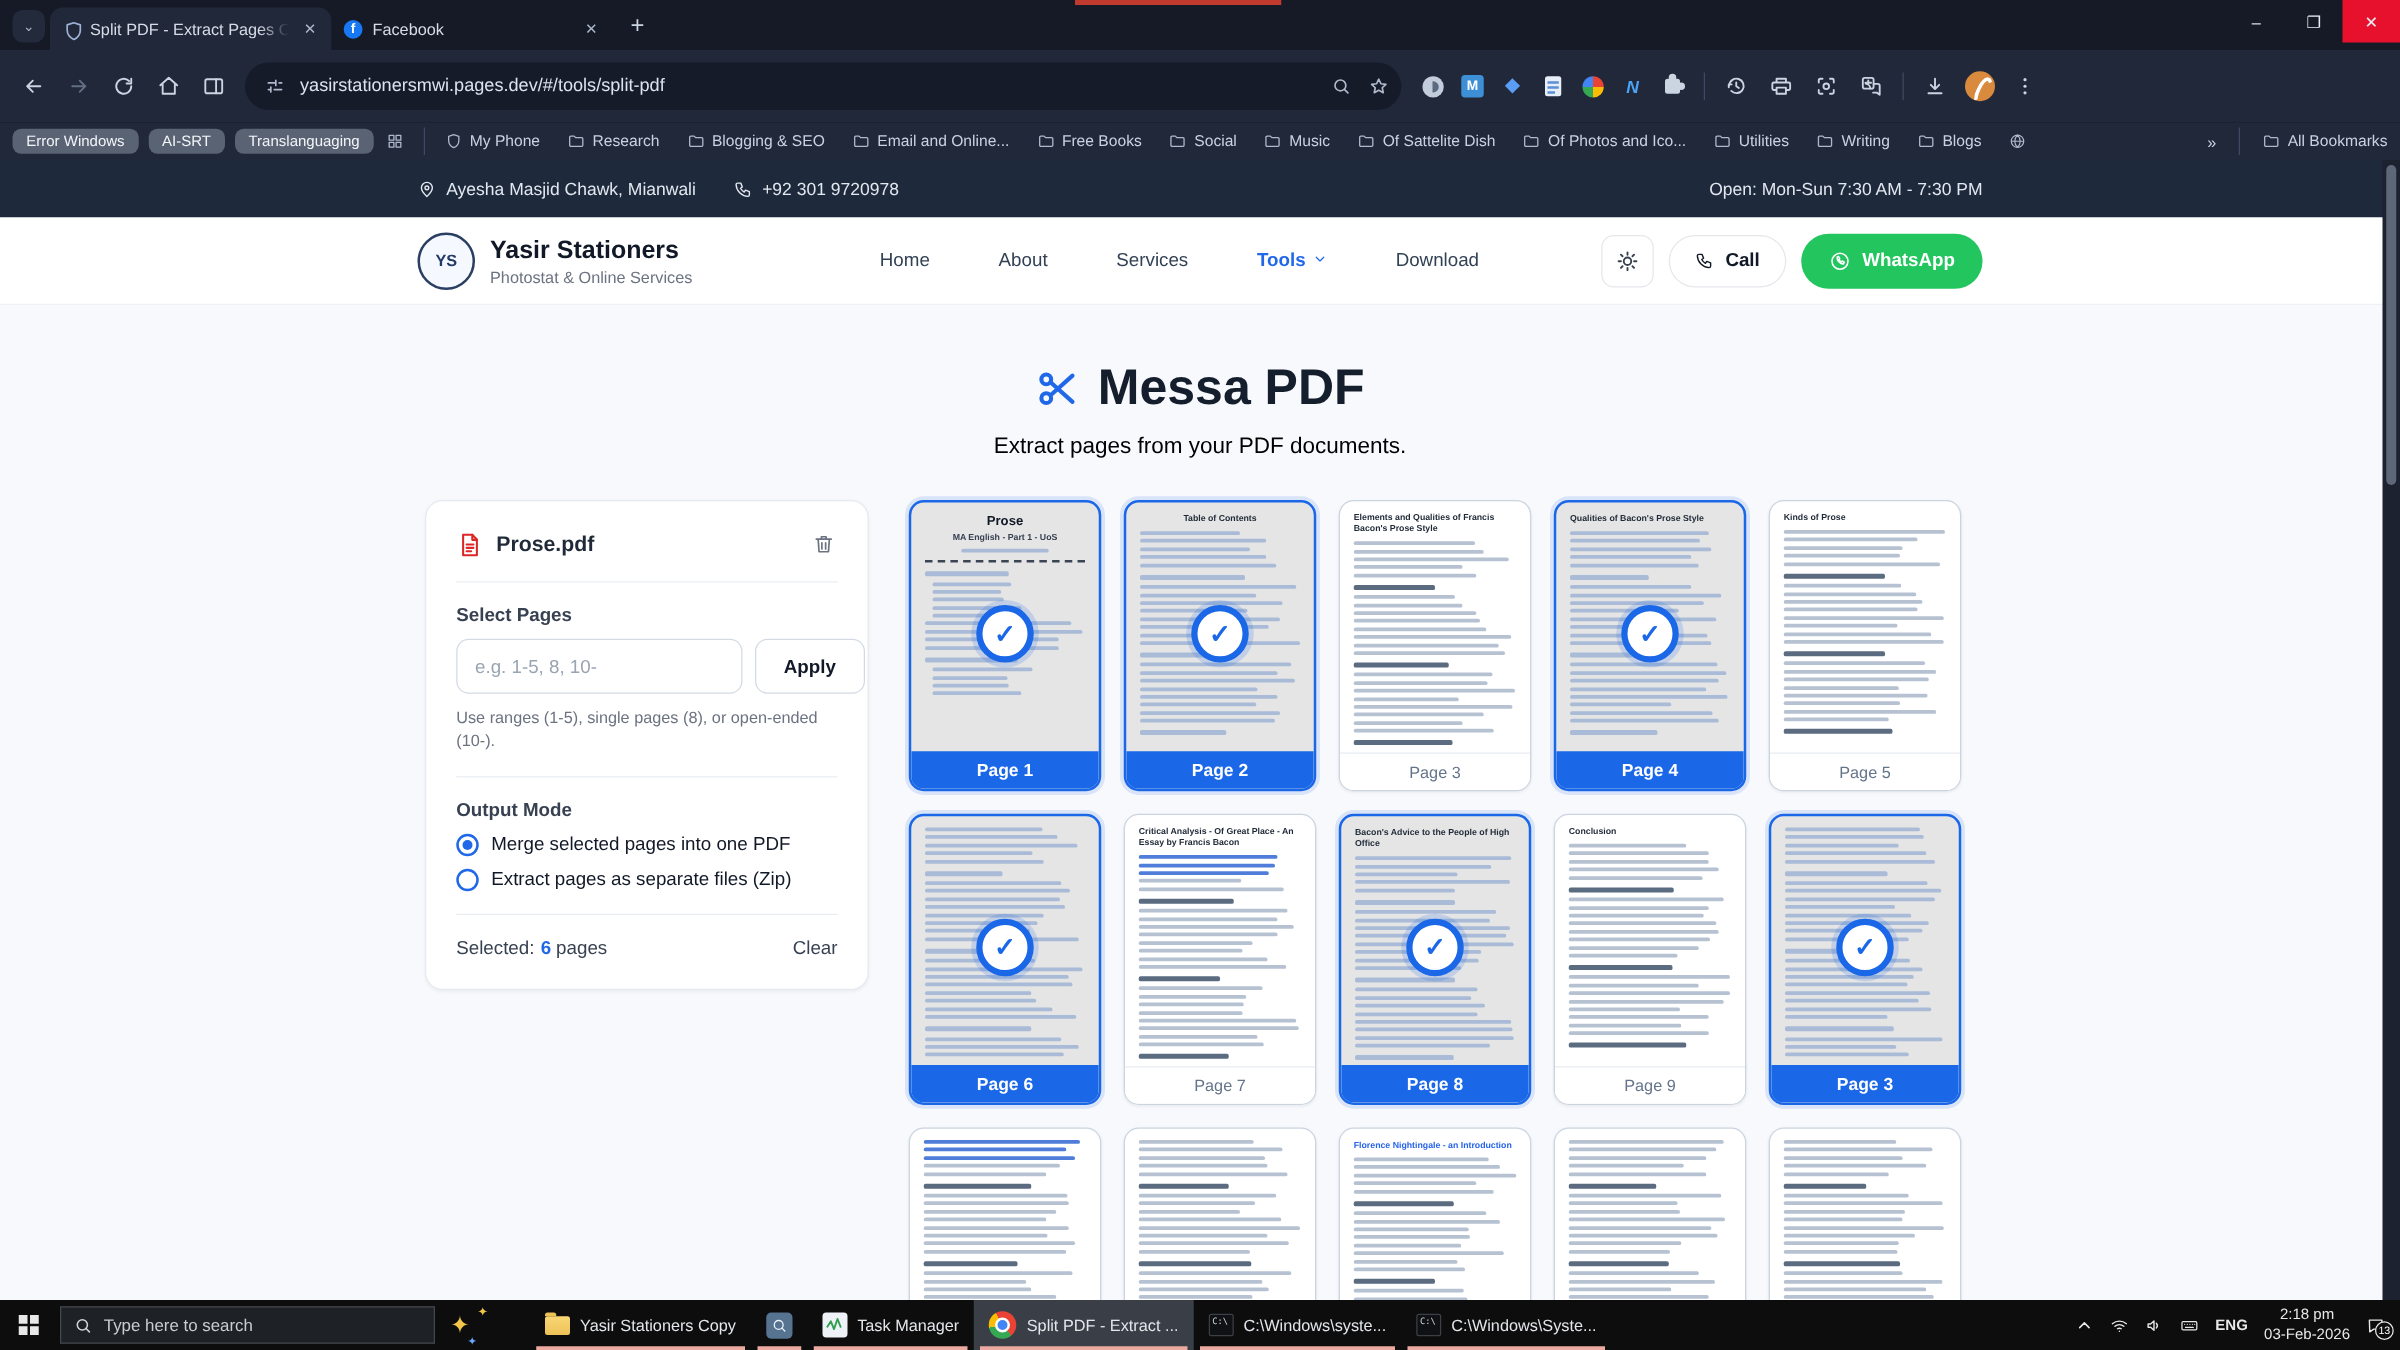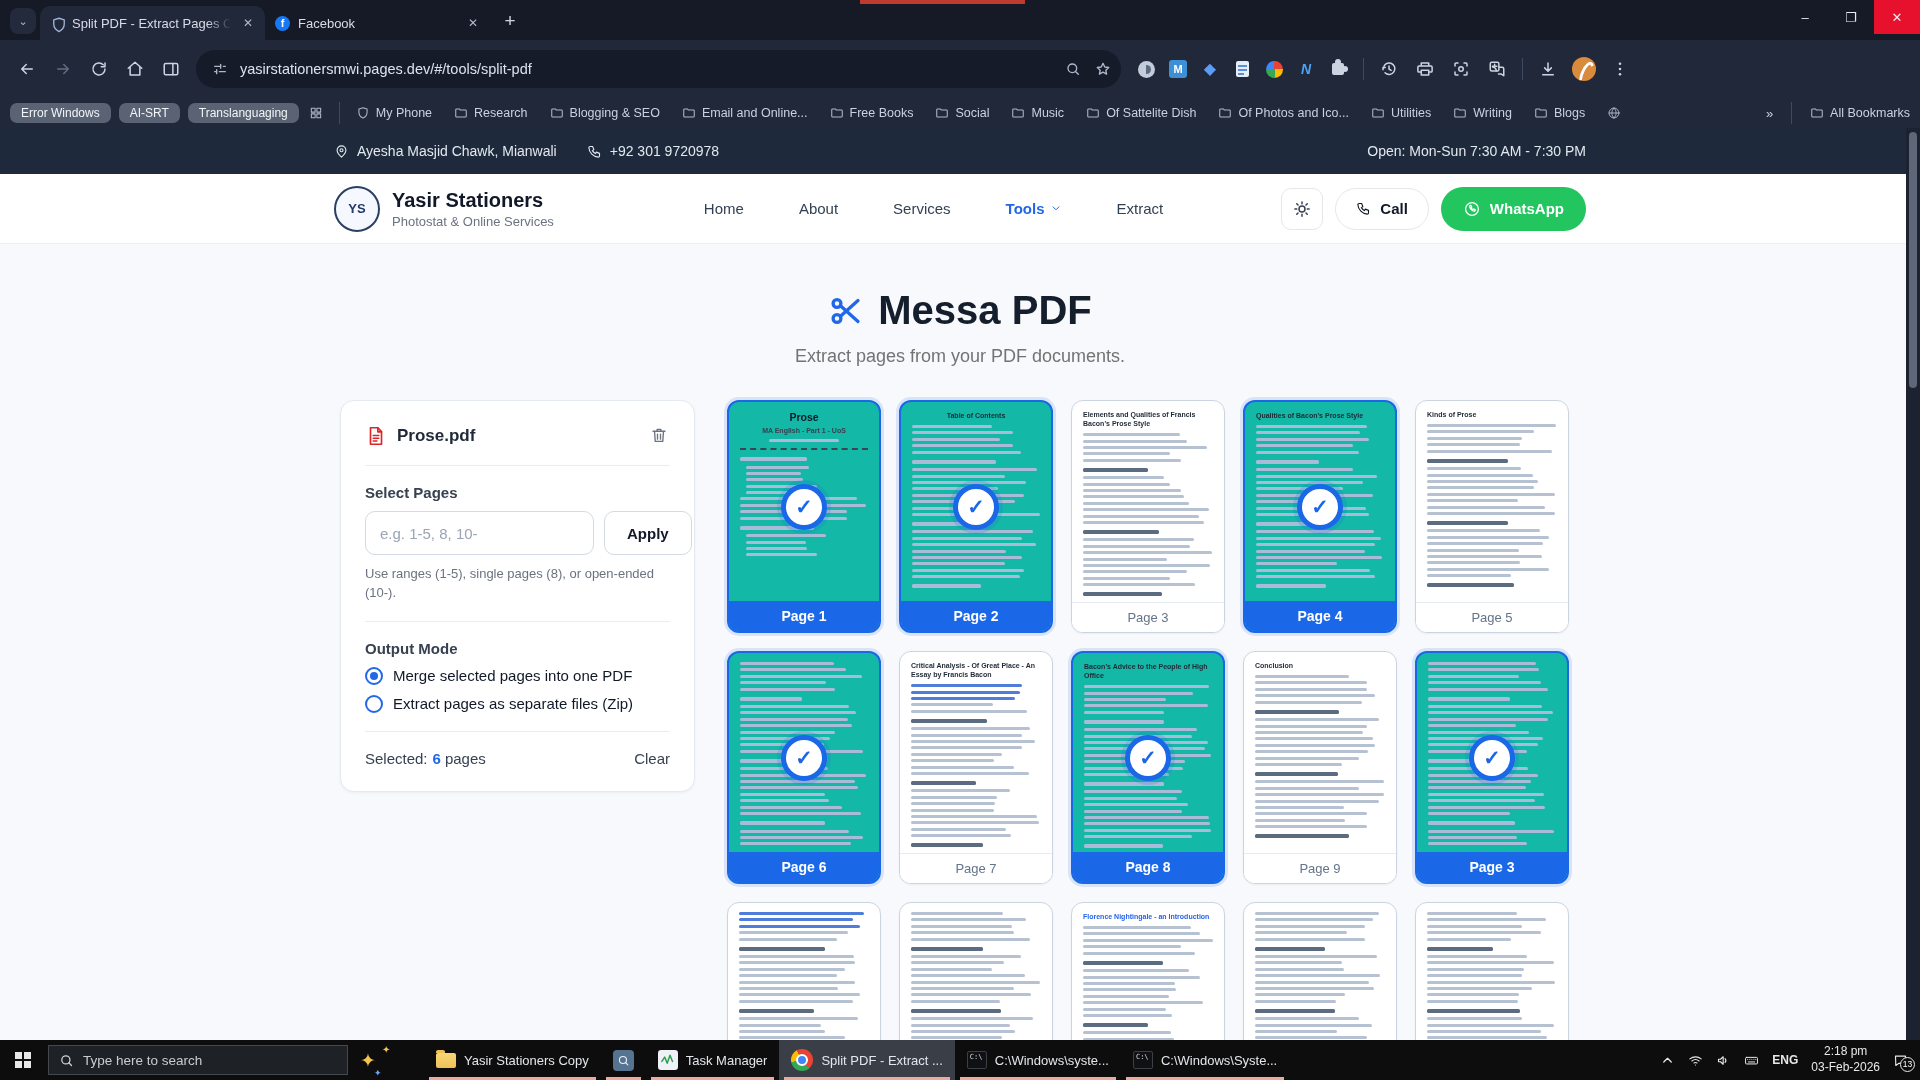--- a/index.html
+++ b/index.html
@@ -67,21 +67,21 @@
   .theme-btn { width:42px; height:42px; border:1px solid #e5e7eb; border-radius:10px; background:#fff; display:flex; align-items:center; justify-content:center; color:#374151; }
   .theme-btn svg { width:18px; height:18px; }
   .call-btn { height:42px; border:1px solid #e5e7eb; border-radius:21px; background:#fff; display:flex; align-items:center; gap:9px; padding:0 20px; font-size:15px; font-weight:600; color:#111827; }
   .call-btn svg { width:15px; height:15px; }
   .wa-btn { height:44px; border-radius:22px; background:#22c55e; color:#fff; display:flex; align-items:center; gap:9px; padding:0 22px; font-size:15px; font-weight:700; border:none; }
   .wa-btn svg { width:18px; height:18px; }
 
   .hero { text-align:center; padding-top:44px; }
   .hero-title { display:flex; align-items:center; justify-content:center; gap:14px; font-size:40px; font-weight:800; color:#151e2c; }
   .hero-title svg { width:36px; height:36px; color:#2068e8; }
-  .hero-sub { margin-top:13px; font-size:18px; color:#737373; }
+  .hero-sub { margin-top:13px; font-size:18px; color:#000000; }
 
   .content { width:1240px; margin:33px auto 0; display:flex; gap:32px; align-items:flex-start; }
 
   .panel { width:355px; background:#fff; border:1px solid #e5eaf1; border-radius:14px; padding:24px; box-shadow:0 1px 3px rgba(16,24,40,.05); flex:0 0 auto; }
   .file-row { display:flex; align-items:center; gap:10px; }
   .file-ic { width:22px; height:22px; color:#dc2626; }
   .file-ic svg { width:22px; height:22px; }
   .file-name { font-size:17px; font-weight:600; color:#1f2937; flex:1; }
   .trash { width:20px; height:20px; color:#6b7280; }
   .trash svg { width:18px; height:18px; }
@@ -98,21 +98,21 @@
   .radio-lbl { font-size:15px; color:#111827; }
   .sel-row { display:flex; align-items:center; font-size:15px; color:#374151; }
   .sel-count { color:#2068e8; font-weight:700; margin:0 4px 0 5px; }
   .clear-btn { margin-left:auto; color:#374151; }
   .dl-btn { margin-top:18px; width:100%; height:48px; border:none; border-radius:10px; background:#1e6be6; color:#fff; font-size:17px; font-weight:700; display:flex; align-items:center; justify-content:center; gap:10px; font-family:"Liberation Sans",sans-serif; }
   .dl-btn svg { width:18px; height:18px; }
 
   
   .thumb-grid { display:grid; grid-template-columns:repeat(5,154px); gap:18px; align-content:start; }
   .card { width:154px; height:233px; border-radius:12px; background:#fff; border:1px solid #cbd5e1; position:relative; overflow:hidden; box-shadow:0 1px 2px rgba(0,0,0,.05); }
-  .card.sel { border:2px solid #1a67e8; background:#14b8a6; box-shadow:0 0 0 3px rgba(32,104,232,.14); }
+  .card.sel { border:2px solid #1a67e8; background:#e5e5e5; box-shadow:0 0 0 3px rgba(32,104,232,.14); }
   .card-body { position:absolute; top:0; left:0; right:0; bottom:30px; padding:9px 11px; overflow:hidden; }
   .card-footer { position:absolute; bottom:0; left:0; right:0; height:30px; background:#fff; border-top:1px solid #e7ecf2; display:flex; align-items:center; justify-content:center; font-size:13px; color:#64748b; }
   .card.sel .card-footer { background:#1a67e8; color:#fff; font-weight:700; border-top:none; font-size:14px; }
   .check { position:absolute; top:82px; left:50%; transform:translateX(-50%); width:46px; height:46px; border-radius:50%; background:#fff; border:5px solid #1a67e8; color:#1a67e8; display:flex; align-items:center; justify-content:center; font-size:21px; font-weight:800; box-shadow:0 0 0 4px rgba(32,104,232,.18); }
   .sk { height:3px; border-radius:1.5px; background:#b6c1d1; margin-bottom:3.4px; }
   .card.sel .sk { background:#a9bbd6; }
   .sk.h { height:4px; background:#5b6b80; margin:6px 0 4.5px; }
   .sk.b { background:#4f7dd9; }
   .sk.short { width:46%; margin-left:6px; }
   .doc-title { font-size:7px; font-weight:700; color:#1f2937; line-height:1.3; margin-bottom:5px; }
@@ -486,21 +486,21 @@
             <span class="nav-item">
               <span>Services</span>
             </span>
             <span class="nav-item active">
               <span>Tools</span>
               <span><svg viewBox="0 0 24 24" fill="none" stroke="currentColor" stroke-width="2" stroke-linecap="round" stroke-linejoin="round">
                   <path d="M6 9.5l6 6 6-6"></path>
                 </svg></span>
             </span>
             <span class="nav-item">
-              <span>Extract</span>
+              <span>Download</span>
             </span>
           </nav>
         <div class="hdr-actions">
           <button class="theme-btn i">
               <svg viewBox="0 0 24 24" fill="none" stroke="currentColor" stroke-width="2" stroke-linecap="round" stroke-linejoin="round">
                 <circle cx="12" cy="12" r="4"></circle>
                 <path d="M12 2.5V5M12 19v2.5M2.5 12H5M19 12h2.5M5 5l1.7 1.7M17.3 17.3L19 19M19 5l-1.7 1.7M6.7 17.3L5 19"></path>
               </svg>
             </button>
           <button class="call-btn">

